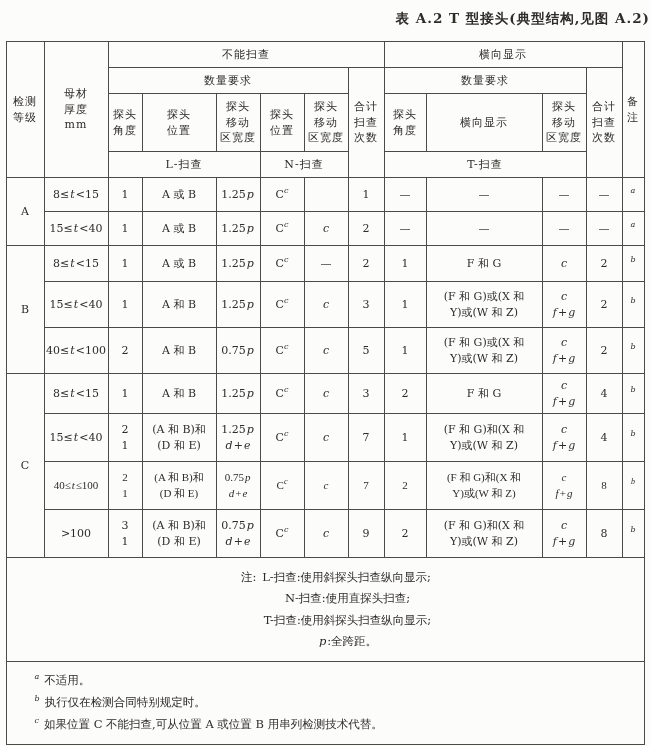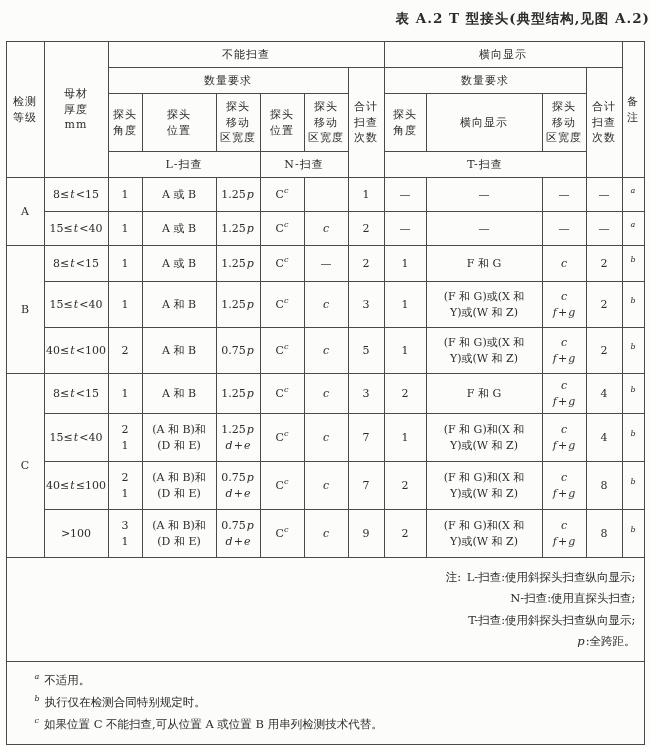--- a/index.html
+++ b/index.html
@@ -17,21 +17,21 @@
   th,td{
     border:1px solid #4b4a47;text-align:center;vertical-align:middle;
     font-size:11px;line-height:1.45;padding:2px 1px;font-weight:normal;
   }
   th{white-space:pre-line;letter-spacing:1px}
   sup{font-size:8px;font-style:italic;line-height:0}
   i{font-style:italic;padding:0 1px}
   .hr1{height:26px}.hr2{height:26px}.hr3{height:58px}.hr4{height:26px}
   .dash{color:#3c3b38}
   .notes-cell{
-    text-align:right;vertical-align:top;padding:9px 8px 9px 30px;
+    text-align:center;vertical-align:top;padding:9px 8px 9px 30px;
     font-size:11.5px;line-height:1.85;height:94px;margin-left:39px;
   }
   .note-line.indent{padding-left:23px}
   .note-label{padding-right:2px}
   .fn-cell{
     text-align:left;vertical-align:top;padding:8px 8px 8px 28px;
     font-size:11.5px;line-height:1.9;height:78px;
   }
   .fn-line sup{margin-right:5px}
 </style>
@@ -200,21 +200,21 @@
           <td>1.25<i>p</i><br><i>d</i>+<i>e</i></td>
           <td>C<sup>c</sup></td>
           <td><i>c</i></td>
           <td>7</td>
           <td>1</td>
           <td>(F 和 G)和(X 和<br>Y)或(W 和 Z)</td>
           <td><i>c</i><br><i>f</i>+<i>g</i></td>
           <td>4</td>
           <td><sup>b</sup></td>
         </tr>
-        <tr style="height: 48px;">
+        <tr style="height: 48px; font-family: Liberation Serif, serif;">
           <td>40≤<i>t</i>≤100</td>
           <td>2<br>1</td>
           <td>(A 和 B)和<br>(D 和 E)</td>
           <td>0.75<i>p</i><br><i>d</i>+<i>e</i></td>
           <td>C<sup>c</sup></td>
           <td><i>c</i></td>
           <td>7</td>
           <td>2</td>
           <td>(F 和 G)和(X 和<br>Y)或(W 和 Z)</td>
           <td><i>c</i><br><i>f</i>+<i>g</i></td>

